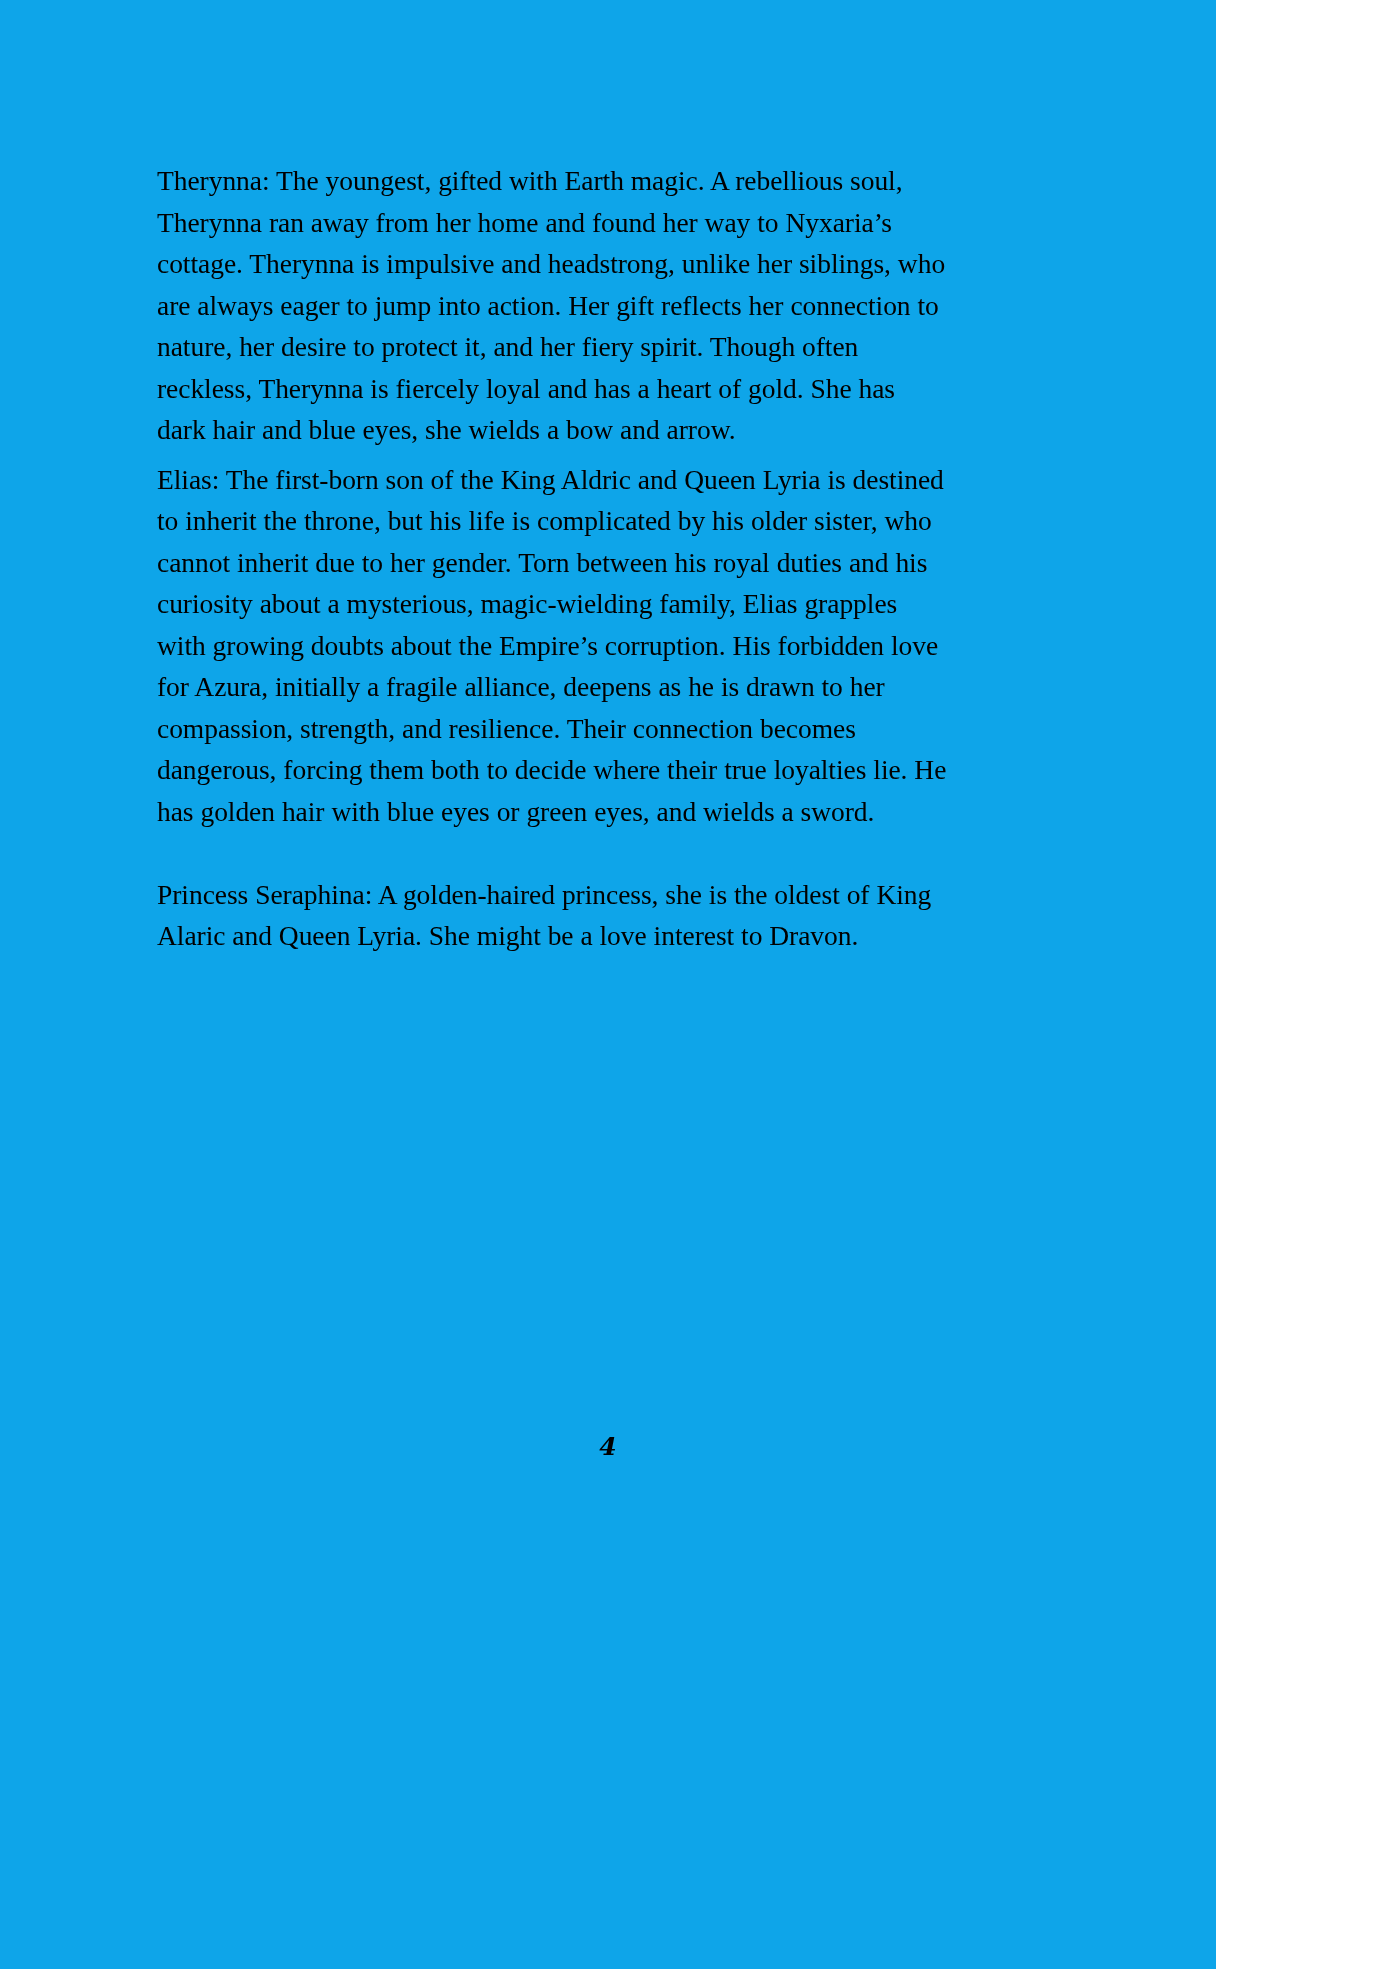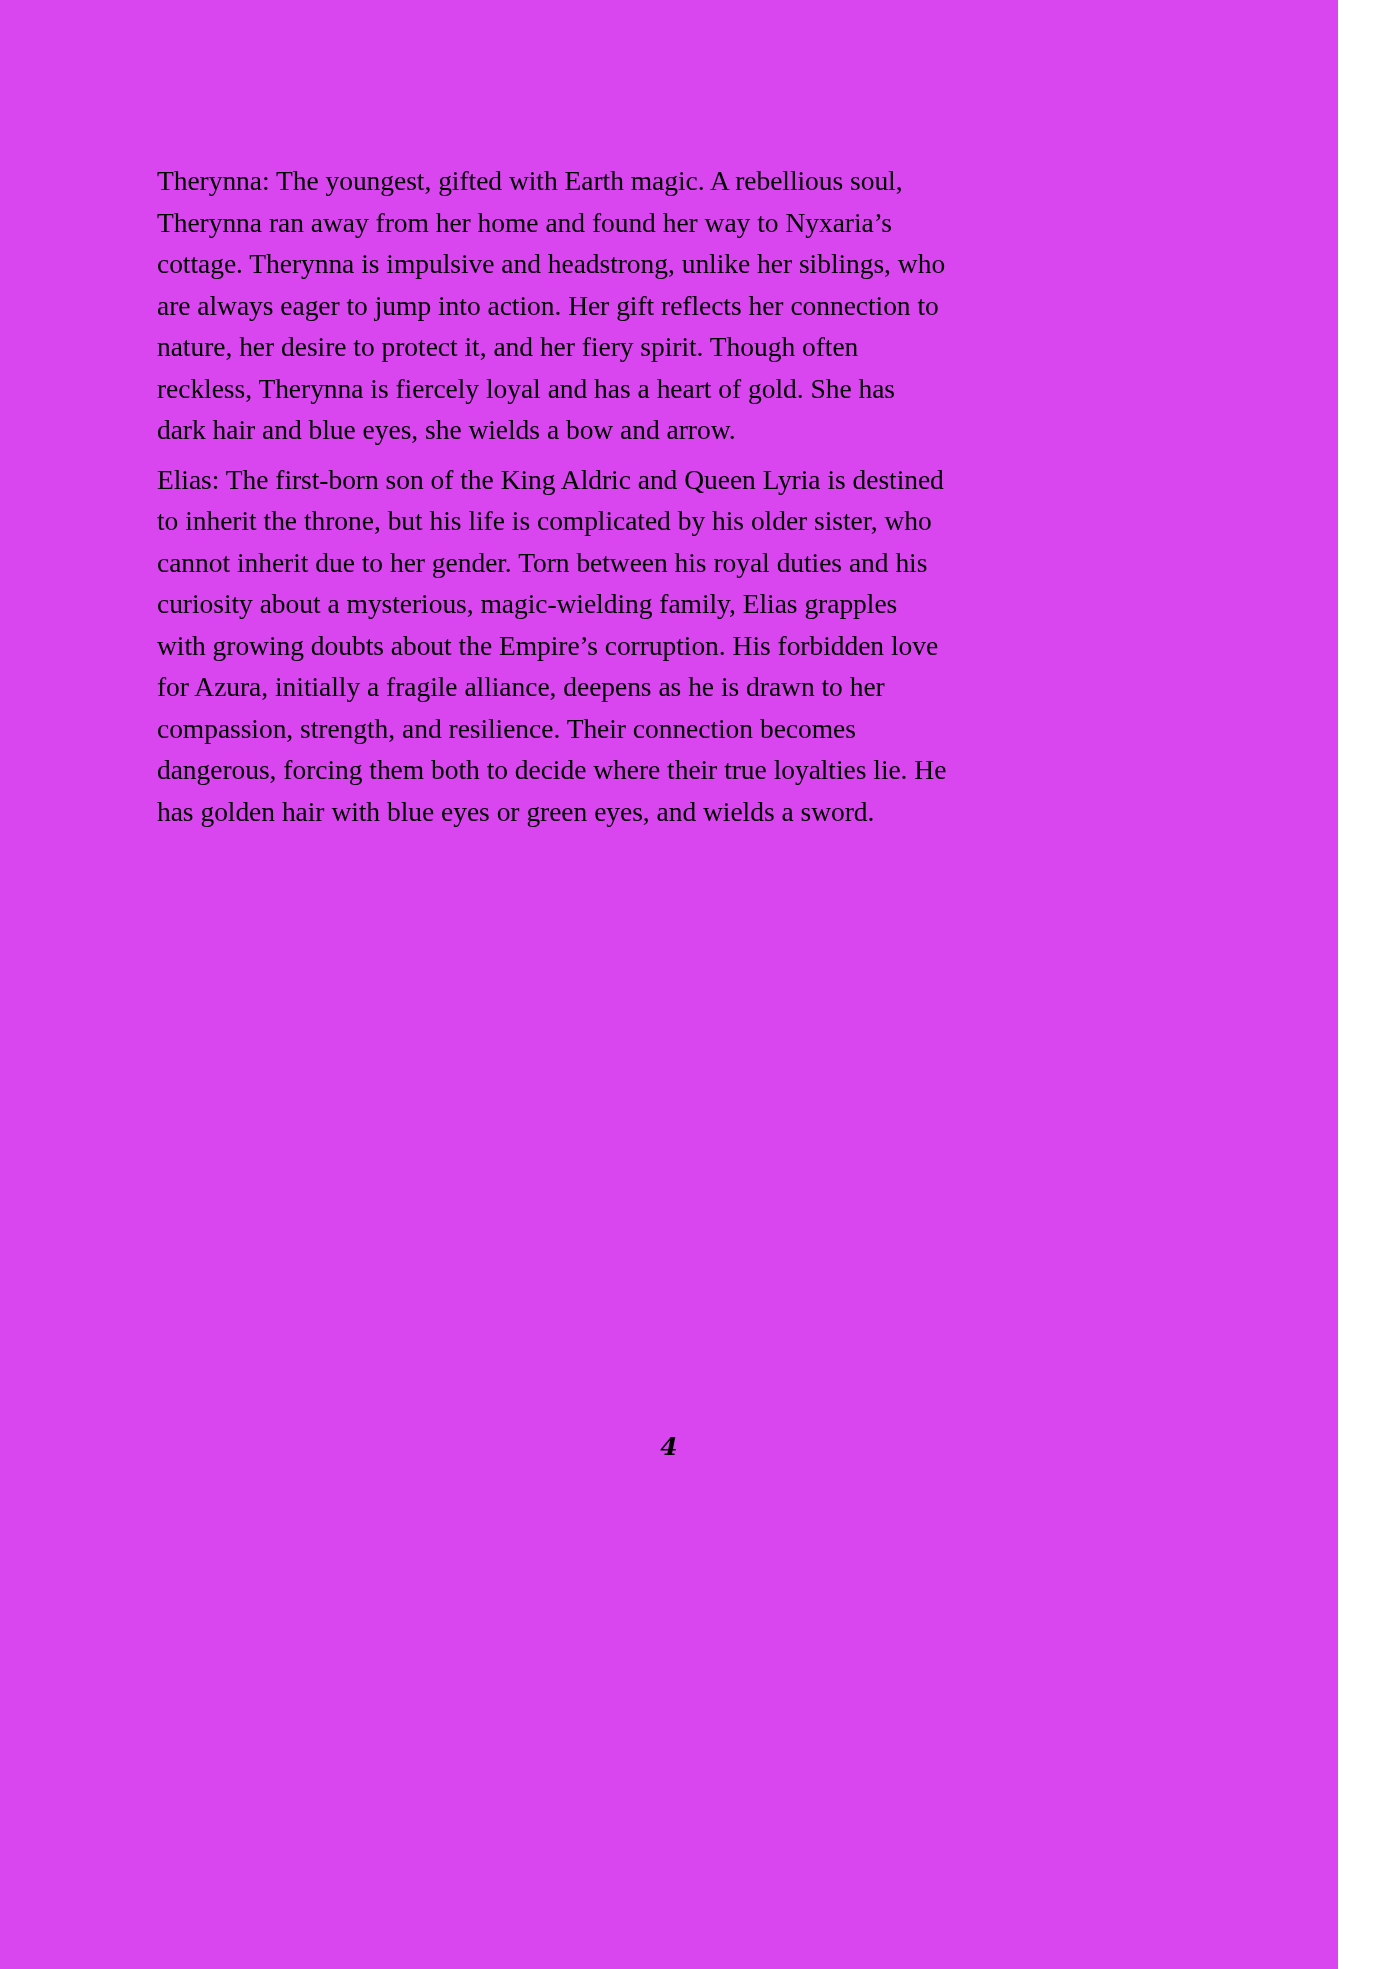--- a/index.html
+++ b/index.html
@@ -2,23 +2,23 @@
 <html><head>
 <meta charset="utf-8">
 <style>
   html, body {
     margin: 0;
     padding: 0;
     background: #ffffff;
   }
   .page {
     position: relative;
-    width: 1338px;
+    width: 1216px;
     height: 1969px;
-    background: #d946ef;
+    background: #0ea5e9;
     box-sizing: border-box;
     overflow: hidden;
   }
   .content {
     position: absolute;
     left: 157px;
     top: 160px;
     width: 792px;
   }
   .para {
@@ -54,18 +54,19 @@
 <body>
 
 <div class="page">
 
   <div class="content">
 
     <p class="para">Therynna: The youngest, gifted with Earth magic. A rebellious soul, Therynna ran away from her home and found her way to Nyxaria’s cottage. Therynna is impulsive and headstrong, unlike her siblings, who are always eager to jump into action. Her gift reflects her connection to nature, her desire to protect it, and her fiery spirit. Though often reckless, Therynna is fiercely loyal and has a heart of gold. She has dark hair and blue eyes, she wields a bow and arrow.</p>
 
     <p class="para">Elias: The first-born son of the King Aldric and Queen Lyria is destined to inherit the throne, but his life is complicated by his older sister, who cannot inherit due to her gender. Torn between his royal duties and his curiosity about a mysterious, magic-wielding family, Elias grapples with growing doubts about the Empire’s corruption. His forbidden love for Azura, initially a fragile alliance, deepens as he is drawn to her compassion, strength, and resilience. Their connection becomes dangerous, forcing them both to decide where their true loyalties lie. He has golden hair with blue eyes or green eyes, and wields a sword.</p>
 
+    <p class="para spaced">Princess Seraphina: A golden-haired princess, she is the oldest of King Alaric and Queen Lyria. She might be a love interest to Dravon.</p>
 
   </div>
 
   <div class="page-number">4</div>
 
 </div>
 
 </body></html>

